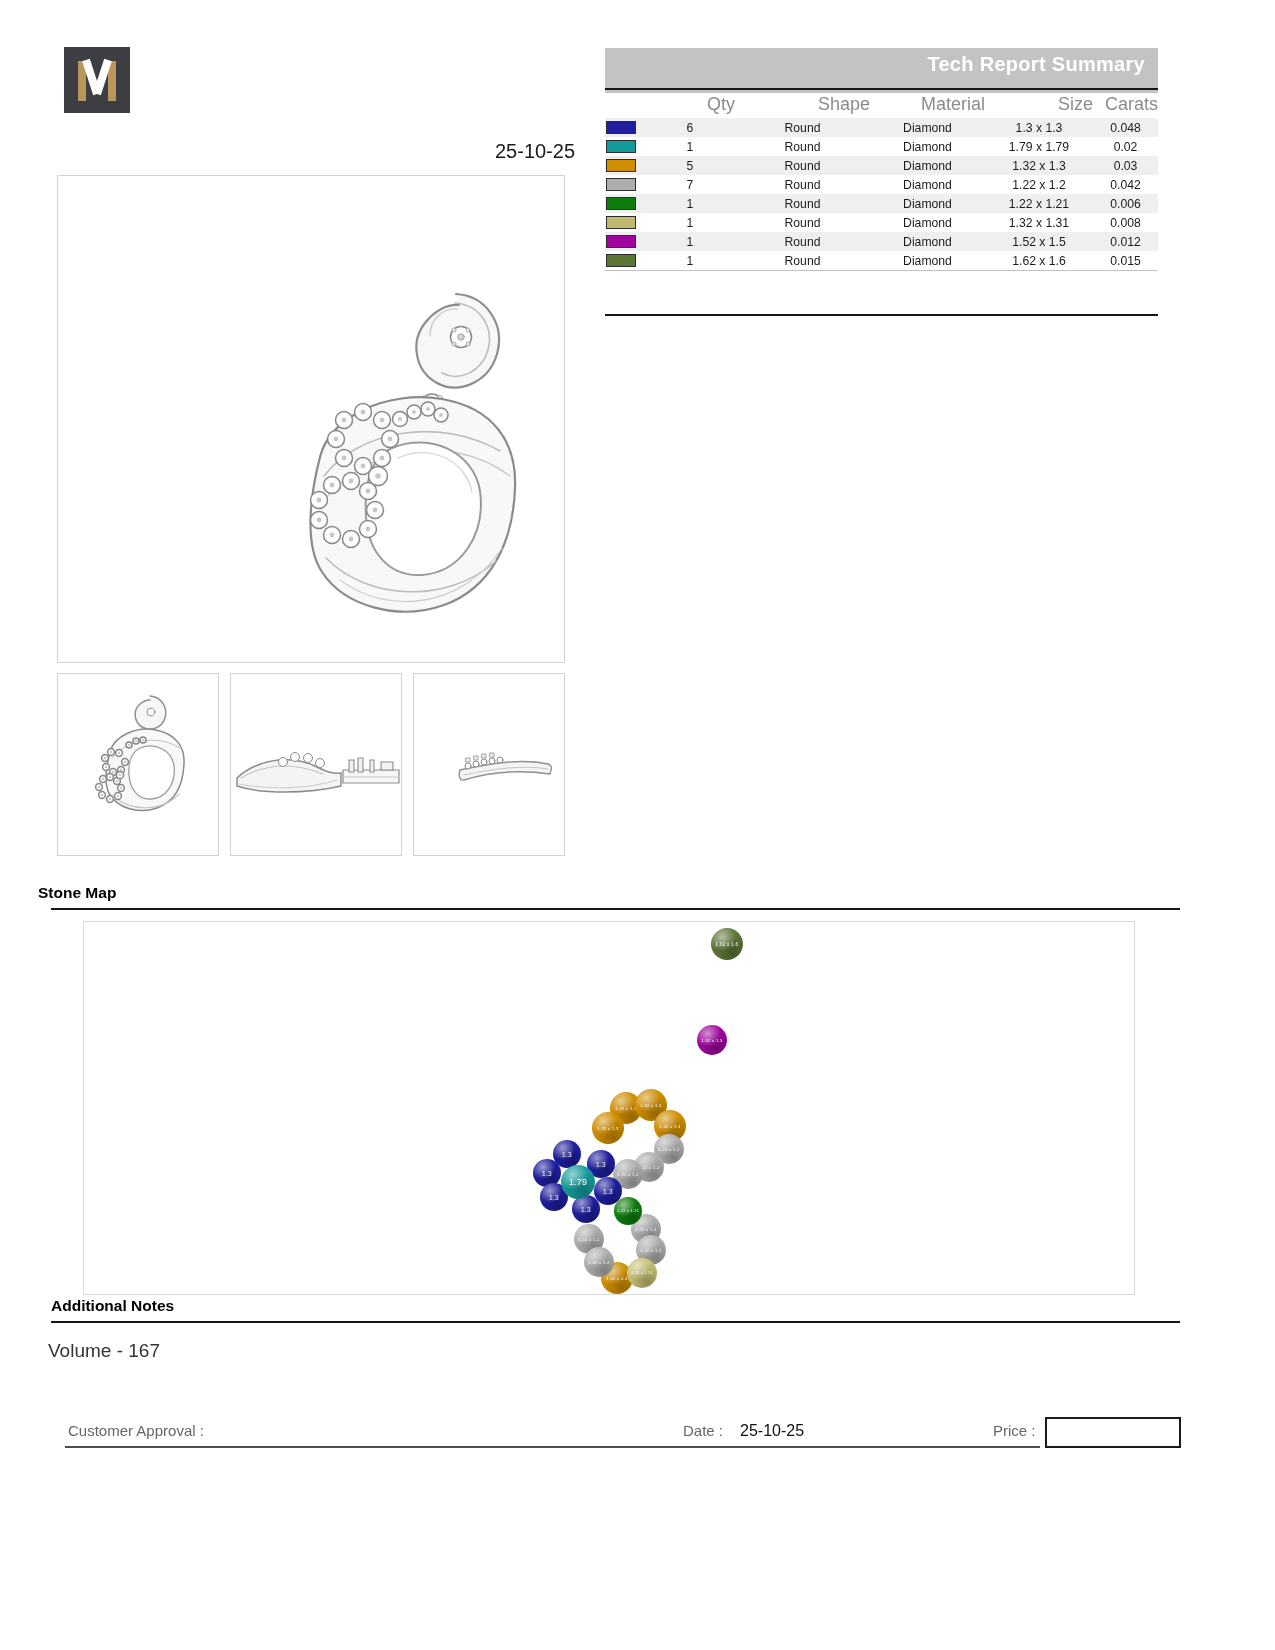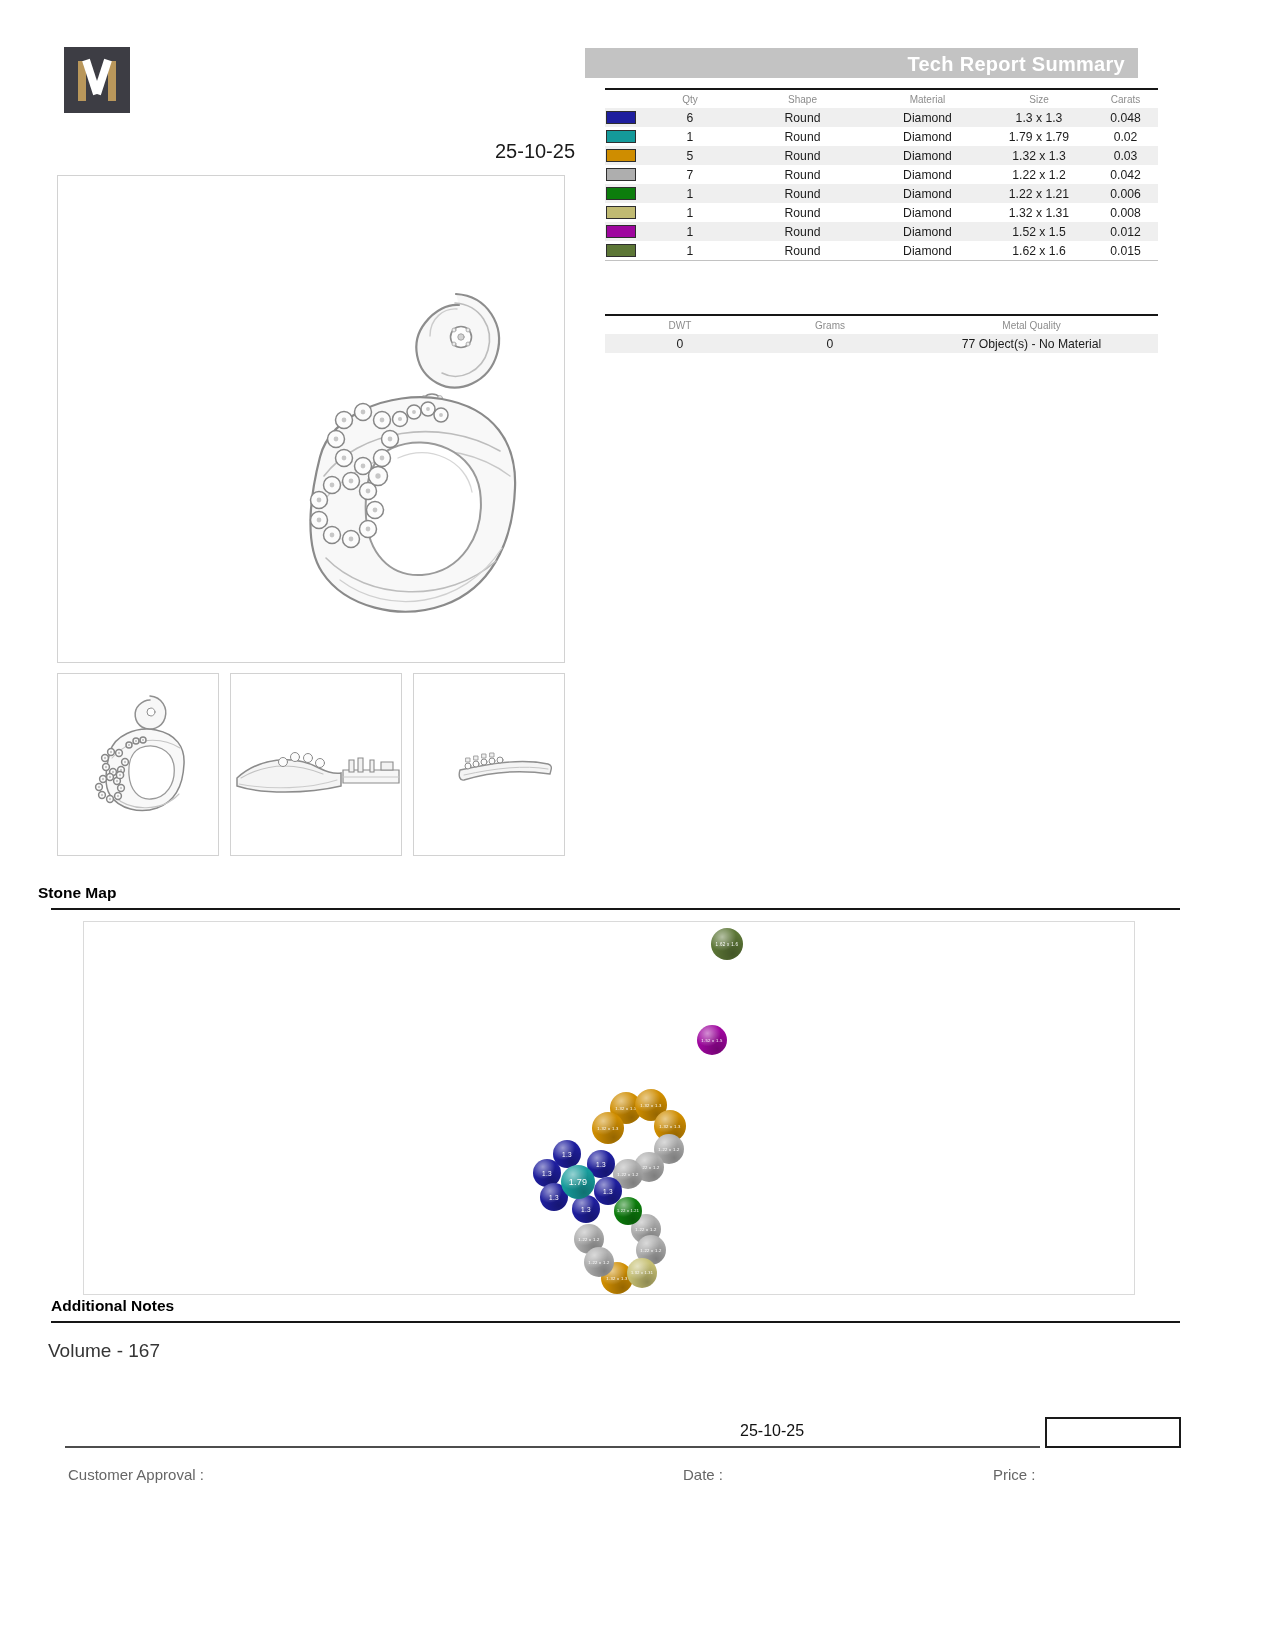--- a/index.html
+++ b/index.html
@@ -8,34 +8,34 @@
     position:relative; width:1275px; height:1650px;
     background:#ffffff; font-family:"Liberation Sans", sans-serif;
     color:#1c1c1c; overflow:hidden;
   }
   .abs { position:absolute; }
 
   
   .logo { left:64px; top:47px; width:66px; height:66px; background:#3d3d44; display:flex; align-items:center; justify-content:center; }
 
   
-  .titlebar { left:585px; top:48px; width:553px; height:30px; background:#c3c3c3; }
+  .titlebar { left:605px; top:48px; width:553px; height:45px; background:#c3c3c3; }
   .titlebar span { display:block; line-height:33px; text-align:right; padding-right:13px; color:#ffffff; font-size:20px; font-weight:700; letter-spacing:.3px; }
 
   .top-date { left:470px; top:140px; width:130px; text-align:center; font-size:20px; color:#1a1a1a; }
 
   h3.sec-title { font-size:15.5px; font-weight:700; color:#000; margin:0 0 7px 0; }
   .rule { height:2px; background:#161616; }
 
   
   .stone-report-sec { left:605px; top:88px; width:553px; }
   .metals-sec { left:605px; top:314px; width:553px; }
 
   table { width:100%; border-collapse:collapse; table-layout:fixed; }
-  th { font-size:10px; color:#8c8c8c; font-weight:400; padding:4px 0 3px; text-align:center; }
+  th { font-size:18px; color:#8c8c8c; font-weight:400; padding:4px 0 3px; text-align:right; }
   td { font-size:12.2px; color:#1c1c1c; text-align:center; padding:2.5px 0; }
   tr.shaded { background:#efefef; }
   .stone-table tbody tr:last-child td { border-bottom:1px solid #c2c2c2; }
   .swatch { width:30px; height:13px; border:1px solid #2e2e2e; margin-left:1px; }
 
   
   .main-box { left:57px; top:175px; width:508px; height:488px; border:1px solid #d2d2d2; background:#fff; display:flex; align-items:center; justify-content:center; }
   .thumbs { left:57px; top:673px; width:508px; height:183px; display:flex; gap:11px; }
   .thumb { flex:1; border:1px solid #d2d2d2; background:#fff; display:flex; align-items:center; justify-content:center; }
 
@@ -51,21 +51,21 @@
       radial-gradient(circle at 35% 28%, rgba(255,255,255,.55), rgba(255,255,255,0) 45%),
       radial-gradient(circle at 68% 80%, rgba(0,0,0,.28), rgba(0,0,0,0) 60%);
   }
 
   
   .notes-title { left:51px; top:1297px; }
   .notes-rule { left:51px; top:1321px; width:1129px; }
   .volume { left:48px; top:1340px; font-size:19px; color:#353535; }
 
   
-  .f-label { font-size:15px; color:#666;margin-top:44px; }
+  .f-label { font-size:15px; color:#666; }
   .f-customer { left:68px; top:1422px; }
   .f-datelabel { left:683px; top:1422px; }
   .f-datevalue { left:740px; top:1422px; font-size:16px; color:#111; }
   .f-pricelabel { left:993px; top:1422px; }
   .footer-rule { left:65px; top:1446px; width:975px; height:2px; background:#4d4d4d; }
   .price-box { left:1045px; top:1417px; width:136px; height:31px; border:2px solid #1a1a1a; background:#fff; }
 
   svg { display:block; }
 </style>
 </head>
@@ -187,41 +187,20 @@
           <td>Diamond</td>
           <td>1.62 x 1.6</td>
           <td>0.015</td>
         </tr>
       </tbody>
   </table>
 </div>
 
 <div class="abs metals-sec">
   <div class="rule"></div>
-  <table>
-    <colgroup>
-        <col style="width:150px">
-        <col style="width:150px">
-        <col style="width:253px">
-      </colgroup>
-    <thead>
-      <tr>
-        <th>DWT</th>
-        <th>Grams</th>
-        <th>Metal Quality</th>
-      </tr>
-    </thead>
-    <tbody>
-      <tr class="shaded">
-        <td>0</td>
-        <td>0</td>
-        <td>77 Object(s) - No Material</td>
-      </tr>
-    </tbody>
-  </table>
 </div>
 
 <div class="abs main-box">
   <svg width="506" height="486" viewBox="0 0 506 486">
     <g fill="none" stroke-linecap="round">
 
       <path d="M398 118 C 430 120 447 150 439 178 C 431 206 401 219 379 207 C 357 195 352 166 367 147 C 377 134 390 128 401 129" fill="#f7f7f7" stroke="#8d8d8d" stroke-width="2.2"></path>
       <path d="M397 127 C 423 129 436 152 430 174 C 424 196 401 206 384 197" stroke="#bdbdbd" stroke-width="1.6"></path>
       <path d="M372 160 C 372 142 386 132 399 133" stroke="#cccccc" stroke-width="1.4"></path>
       <circle cx="403" cy="161" r="10.5" fill="#fdfdfd" stroke="#8d8d8d" stroke-width="1.6"></circle>

